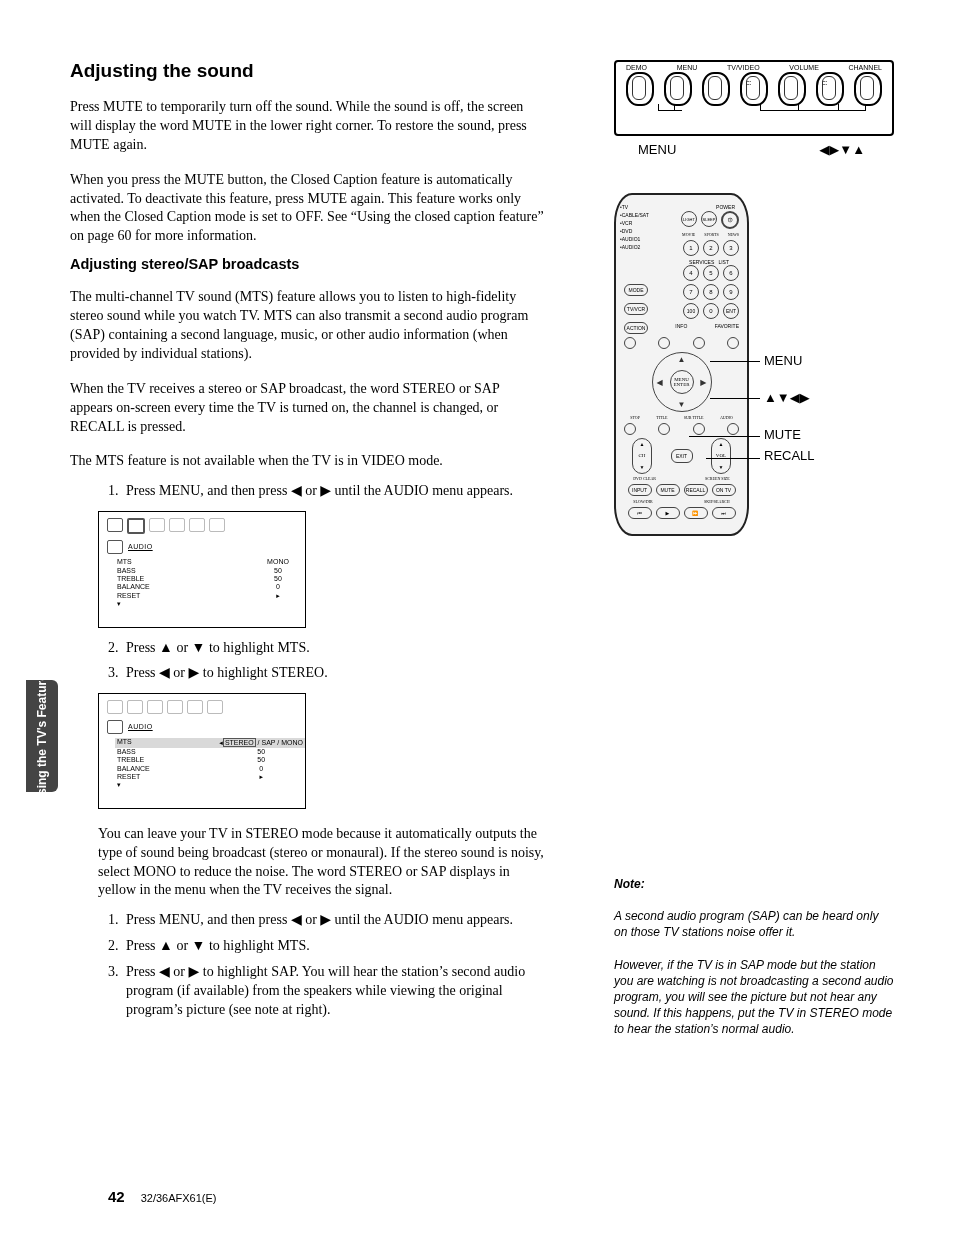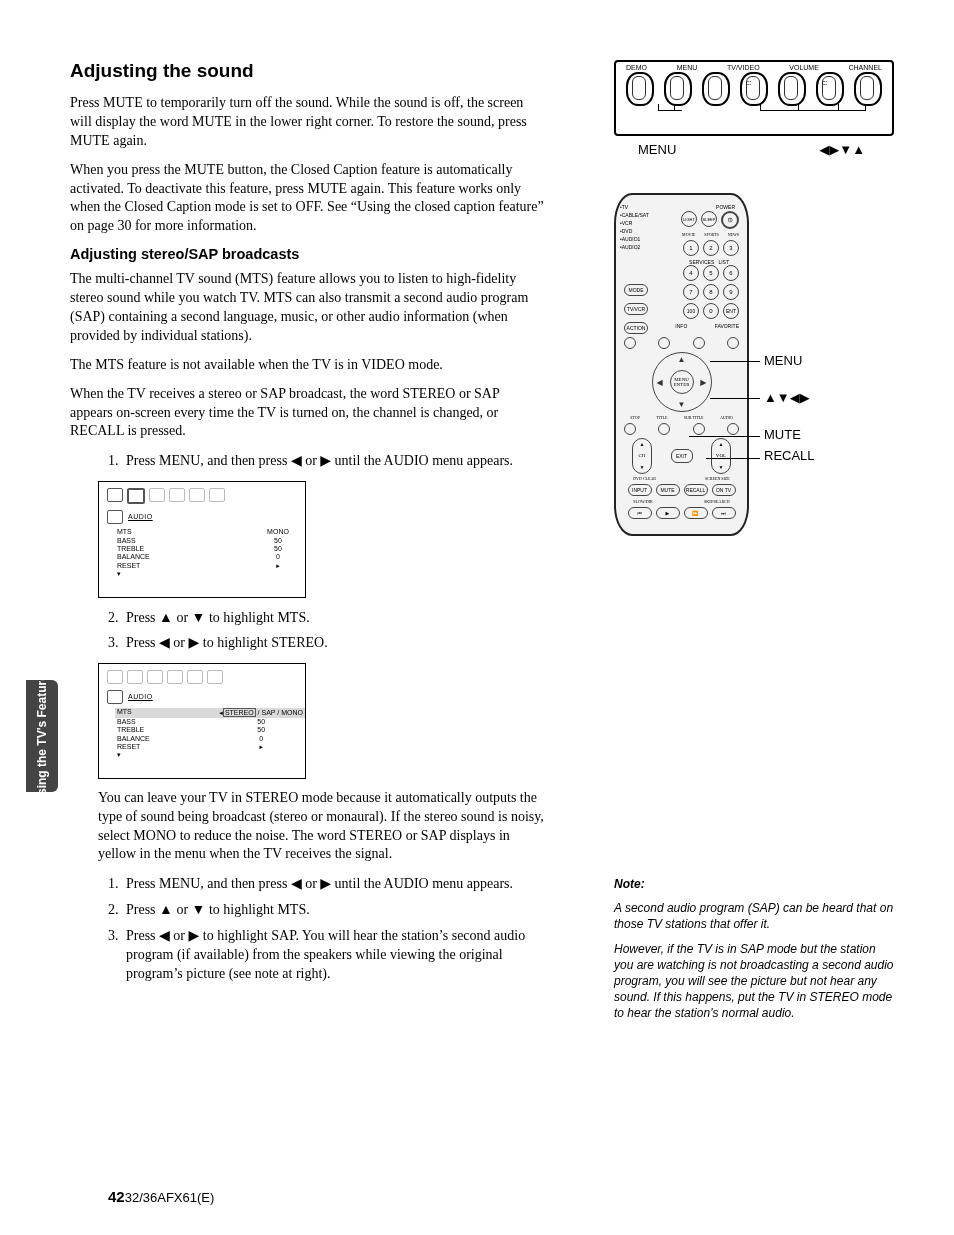--- a/index.html
+++ b/index.html
@@ -32,21 +32,21 @@
     font-size: 19px;
     margin: 0 0 12px 0;
   }
   h2 {
     font-family: Arial, Helvetica, sans-serif;
     font-weight: bold;
     font-size: 14.5px;
     margin: 0 0 4px 0;
   }
   p {
-    margin: 8px 0 10px 0;
+    margin: 16px 0 10px 0;
     line-height: 1.35;
   }
   ol {
     margin: 0 0 10px 0;
     padding-left: 52px;
   }
   ol li {
     margin-bottom: 6px;
     line-height: 1.35;
     padding-left: 4px;
@@ -298,44 +298,44 @@
     left: 108px;
     bottom: 30px;
     font-family: Arial, sans-serif;
     font-size: 11px;
   }
   .footer .pg {
     font-weight: bold;
     font-size: 15px;
   }
   .footer .mdl {
-    font-size: 13px;
-    margin-left: 0;
+    font-size: 11px;
+    margin-left: 16px;
   }
   .clear { clear: both; }
 </style>
 </head>
 <body>
 
 <div class="tab">
     <span>Using the TV's
 Features</span>
   </div>
 
 <div class="page">
   <div class="main-col">
     <h1>Adjusting the sound</h1>
 
     <p>Press MUTE to temporarily turn off the sound. While the sound is off, the screen will display the word MUTE in the lower right corner. To restore the sound, press MUTE again.</p>
-    <p>When you press the MUTE button, the Closed Caption feature is automatically activated. To deactivate this feature, press MUTE again. This feature works only when the Closed Caption mode is set to OFF. See “Using the closed caption feature” on page 30 for more information.</p>
+    <p>When you press the MUTE button, the Closed Caption feature is automatically activated. To deactivate this feature, press MUTE again. This feature works only when the Closed Caption mode is set to OFF. See “Using the closed caption feature” on page 60 for more information.</p>
 
     <h2>Adjusting stereo/SAP broadcasts</h2>
     <p>The multi-channel TV sound (MTS) feature allows you to listen to high-fidelity stereo sound while you watch TV. MTS can also transmit a second audio program (SAP) containing a second language, music, or other audio information (when provided by individual stations).</p>
+    <p>When the TV receives a stereo or SAP broadcast, the word STEREO or SAP appears on-screen every time the TV is turned on, the channel is changed, or RECALL is pressed.</p>
     <p>The MTS feature is not available when the TV is in VIDEO mode.</p>
-    <p>When the TV receives a stereo or SAP broadcast, the word STEREO or SAP appears on-screen every time the TV is turned on, the channel is changed, or RECALL is pressed.</p>
 
     <ol>
       <li>
         <span>Press MENU, and then press </span><span class="arrow">◀</span><span> or </span><span class="arrow">▶</span><span> until the AUDIO menu appears.</span>
       </li>
     </ol>
 
     <div class="osd">
       <div class="iconrow">
         <div class="ic"></div>
@@ -598,21 +598,21 @@
         <div>▲▼◀▶</div>
         <div class="line" style="left:-75px; top:83px; width:71px;"></div>
         <div>MUTE</div>
         <div class="line" style="left:-58px; top:105px; width:54px;"></div>
         <div style="margin-top:-16px;">RECALL</div>
       </div>
     </div>
 
     <div class="note-block">
       <div class="nh">Note:</div>
-      <p>A second audio program (SAP) can be heard that on those TV stations that offer it.</p>
+      <p>A second audio program (SAP) can be heard only on those TV stations noise offer it.</p>
       <p>However, if the TV is in SAP mode but the station you are watching is not broadcasting a second audio program, you will see the picture but not hear any sound. If this happens, put the TV in STEREO mode to hear the station’s normal audio.</p>
     </div>
   </div>
   <div class="clear"></div>
 </div>
 
 <div class="footer">
   <span class="pg">42</span><span class="mdl">32/36AFX61(E)</span>
 </div>
 

